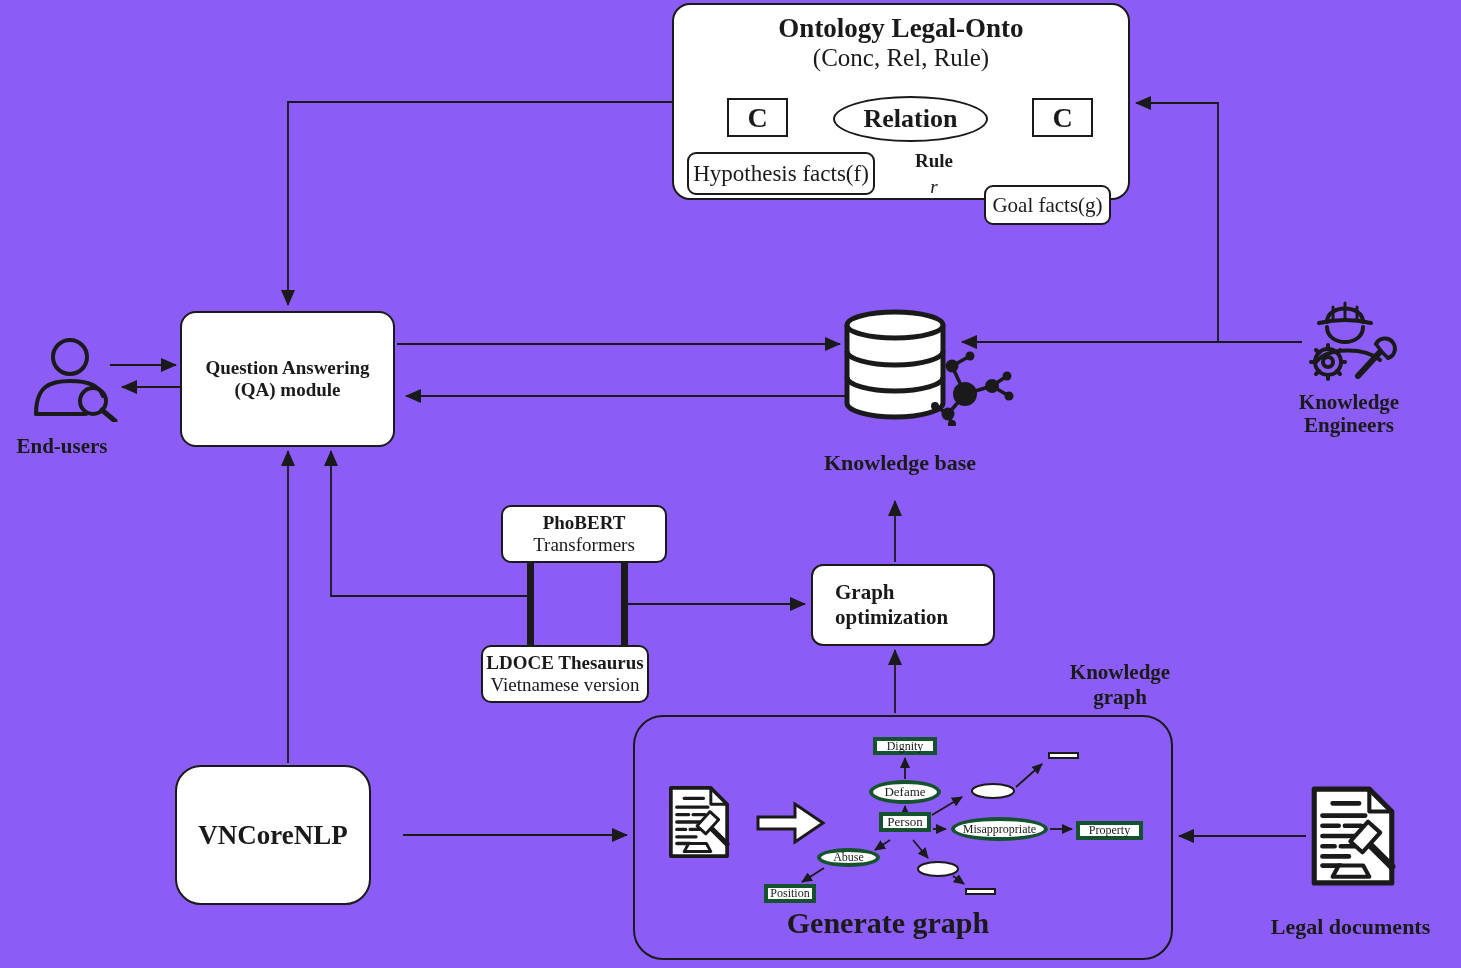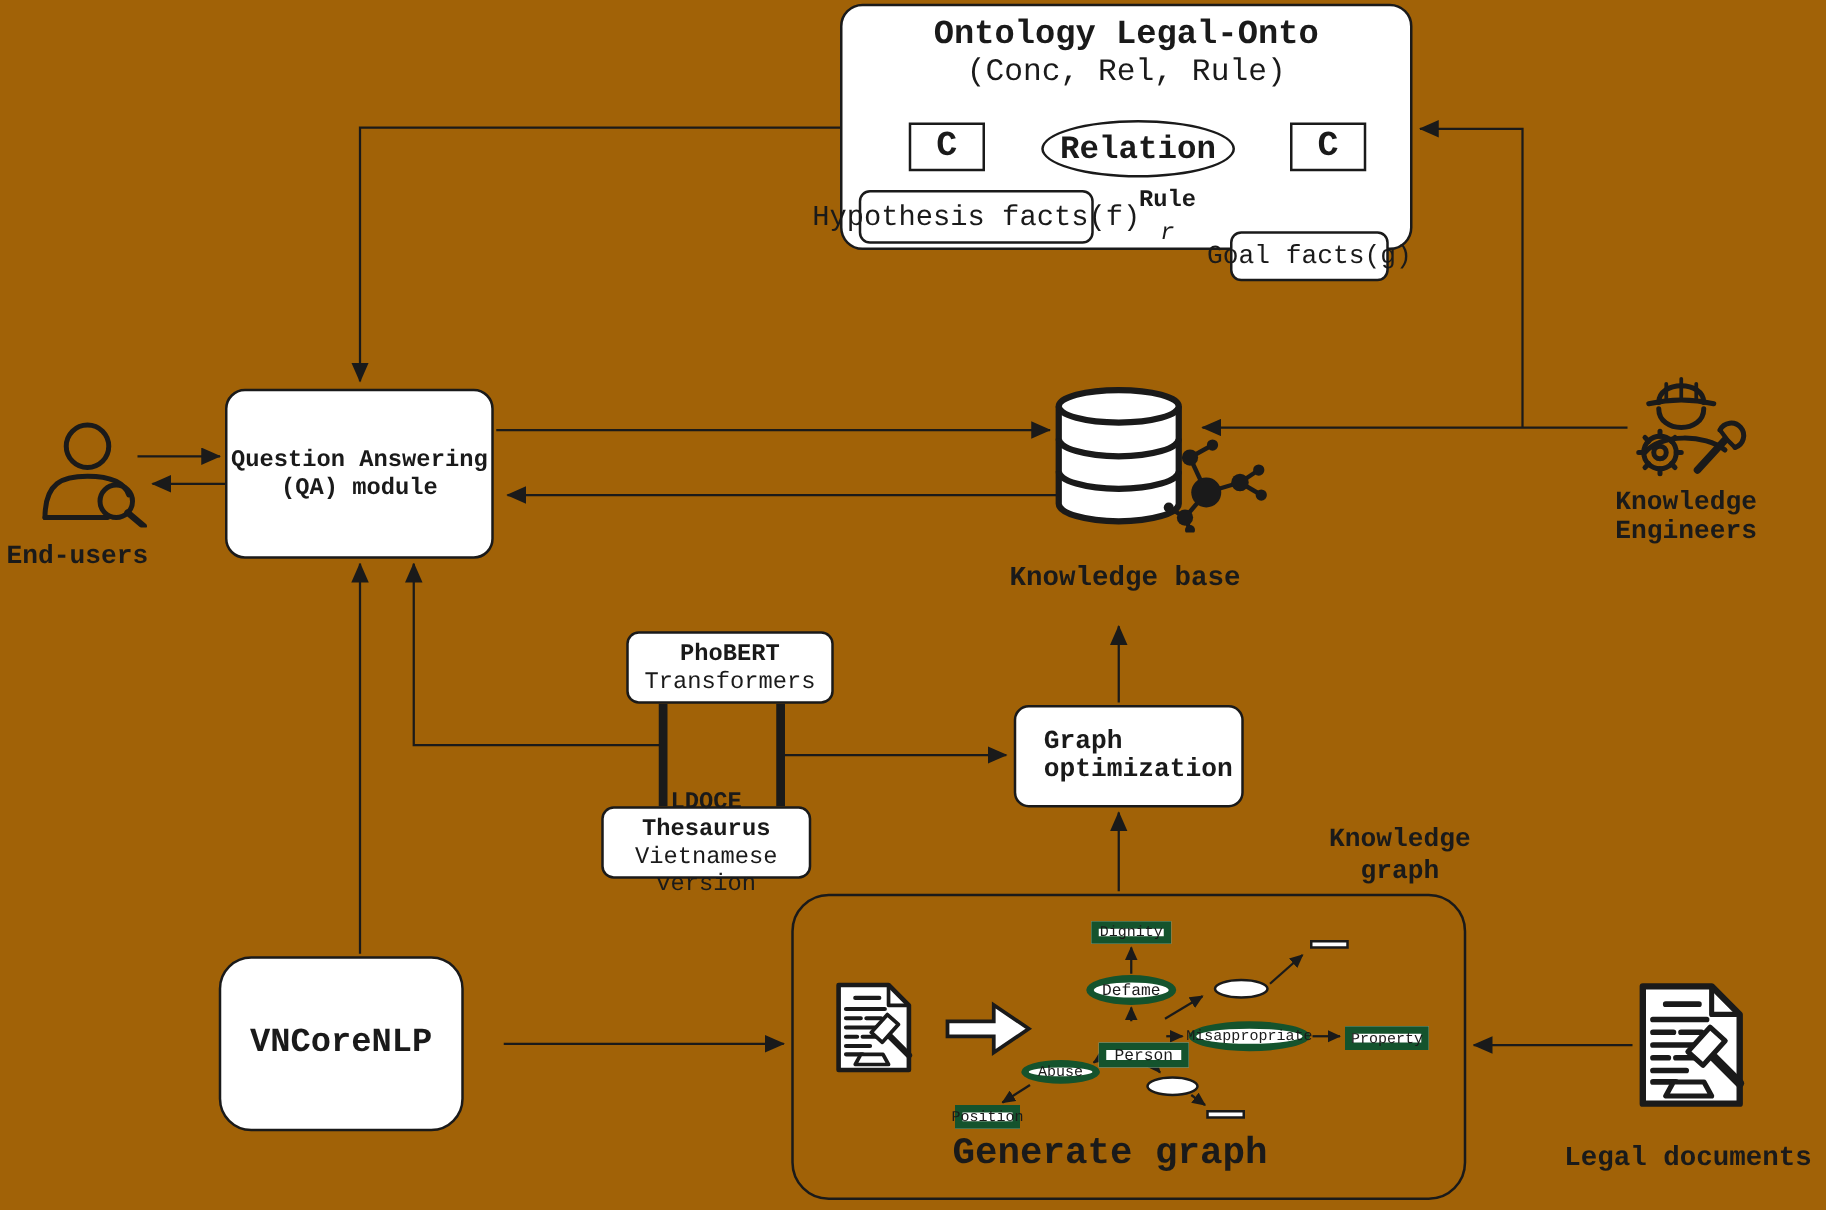--- a/index.html
+++ b/index.html
@@ -1,32 +1,32 @@
 <!DOCTYPE html>
 <html><head>
 <meta charset="utf-8">
 <style>
   html,body{margin:0;padding:0;background:#ffffff;}
   .stage{
-    position:relative;width:1461px;height:968px;background:#a16207;
-    font-family:Liberation Mono, monospace;color:#1a1a1a;overflow:hidden;
+    position:relative;width:1461px;height:968px;background:#8b5cf6;
+    font-family:Liberation Serif, serif;color:#1a1a1a;overflow:hidden;
   }
   .abs{position:absolute;}
   .layer{position:absolute;left:0;top:0;}
   .box{
     position:absolute;border:2px solid #1a1a1a;background:#ffffff;
     display:flex;flex-direction:column;align-items:center;justify-content:center;
     box-sizing:border-box;text-align:center;
   }
   .ellipse{border-radius:50%;}
   .lbl{position:absolute;text-align:center;line-height:1.15;}
   .b{font-weight:bold;}
   .nowrap{white-space:nowrap;}
   .node{
-    position:absolute;border:6px solid #14532d;background:#ffffff;
+    position:absolute;border:4px solid #14532d;background:#ffffff;
     display:flex;align-items:center;justify-content:center;
     box-sizing:border-box;font-size:12px;white-space:nowrap;
   }
 </style>
 </head>
 <body>
 
 <div class="stage">
 
   <svg class="layer" width="1461" height="968" viewBox="0 0 1461 968">
@@ -239,21 +239,21 @@
   <div class="lbl b" style="left:1040px;top:660px;width:160px;font-size:21px;line-height:25px;">
     <div>Knowledge</div>
     <div>graph</div>
   </div>
 
   <div class="box" style="left:633px;top:715px;width:540px;height:245px;border-radius:30px;background:transparent;"></div>
   <div class="lbl b nowrap" style="left:633px;top:906px;width:510px;font-size:30px;">Generate graph</div>
 
   <div class="node" style="left:873px;top:737px;width:64px;height:18px;">Dignity</div>
   <div class="node ellipse" style="left:869px;top:780px;width:72px;height:24px;font-size:13px;">Defame</div>
-  <div class="node" style="left:879px;top:834px;width:72px;height:20px;font-size:13px;">Person</div>
+  <div class="node" style="left:879px;top:812px;width:52px;height:20px;font-size:13px;">Person</div>
   <div class="node ellipse" style="left:951px;top:817px;width:97px;height:24px;">Misappropriate</div>
   <div class="node" style="left:1076px;top:821px;width:67px;height:19px;">Property</div>
   <div class="node ellipse" style="left:817px;top:848px;width:63px;height:19px;">Abuse</div>
   <div class="node" style="left:764px;top:884px;width:52px;height:19px;">Position</div>
 
   <div class="lbl b nowrap" style="left:1240px;top:914px;width:221px;font-size:22px;">Legal documents</div>
 
 </div>
 
 </body></html>

